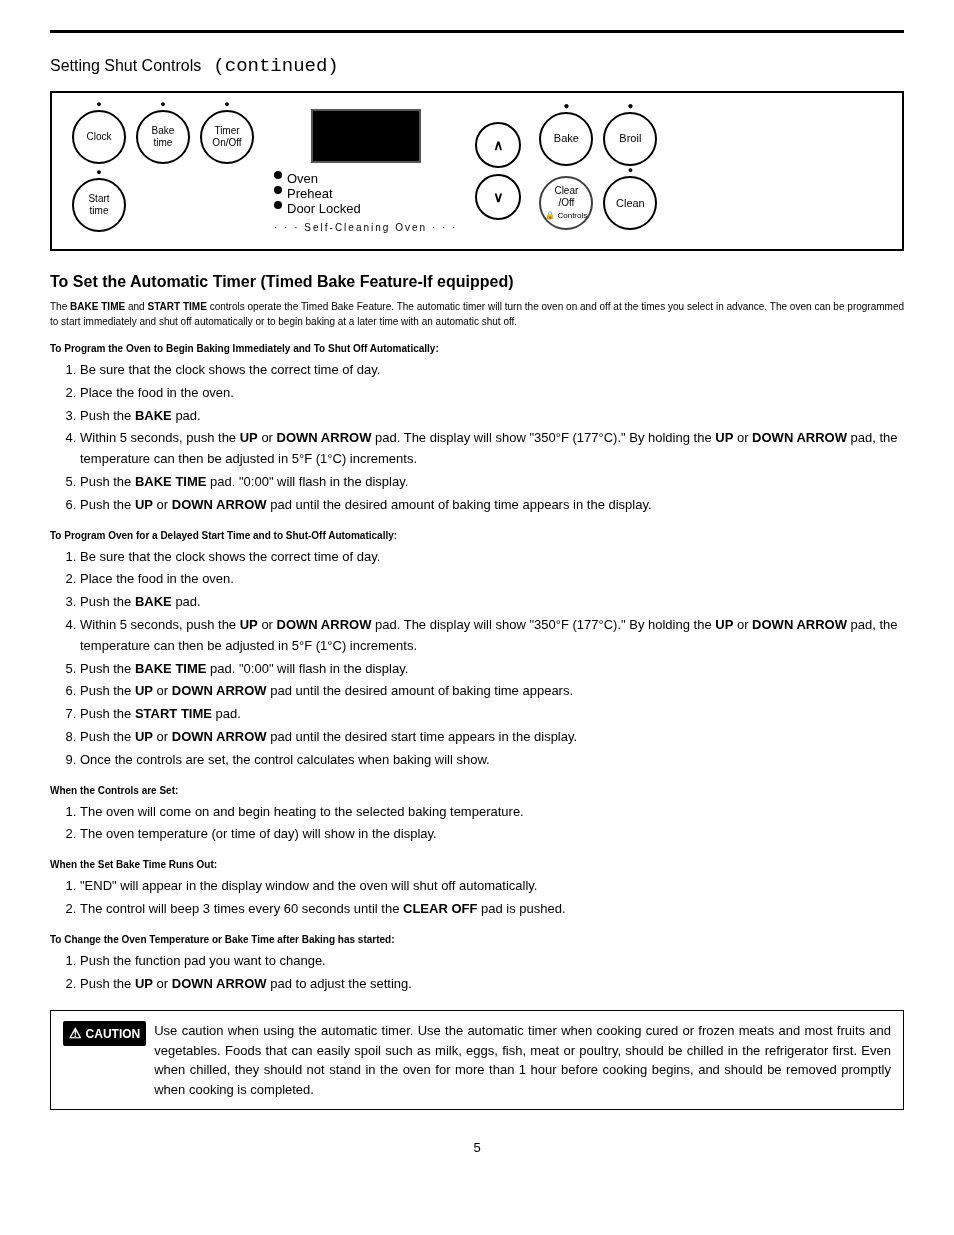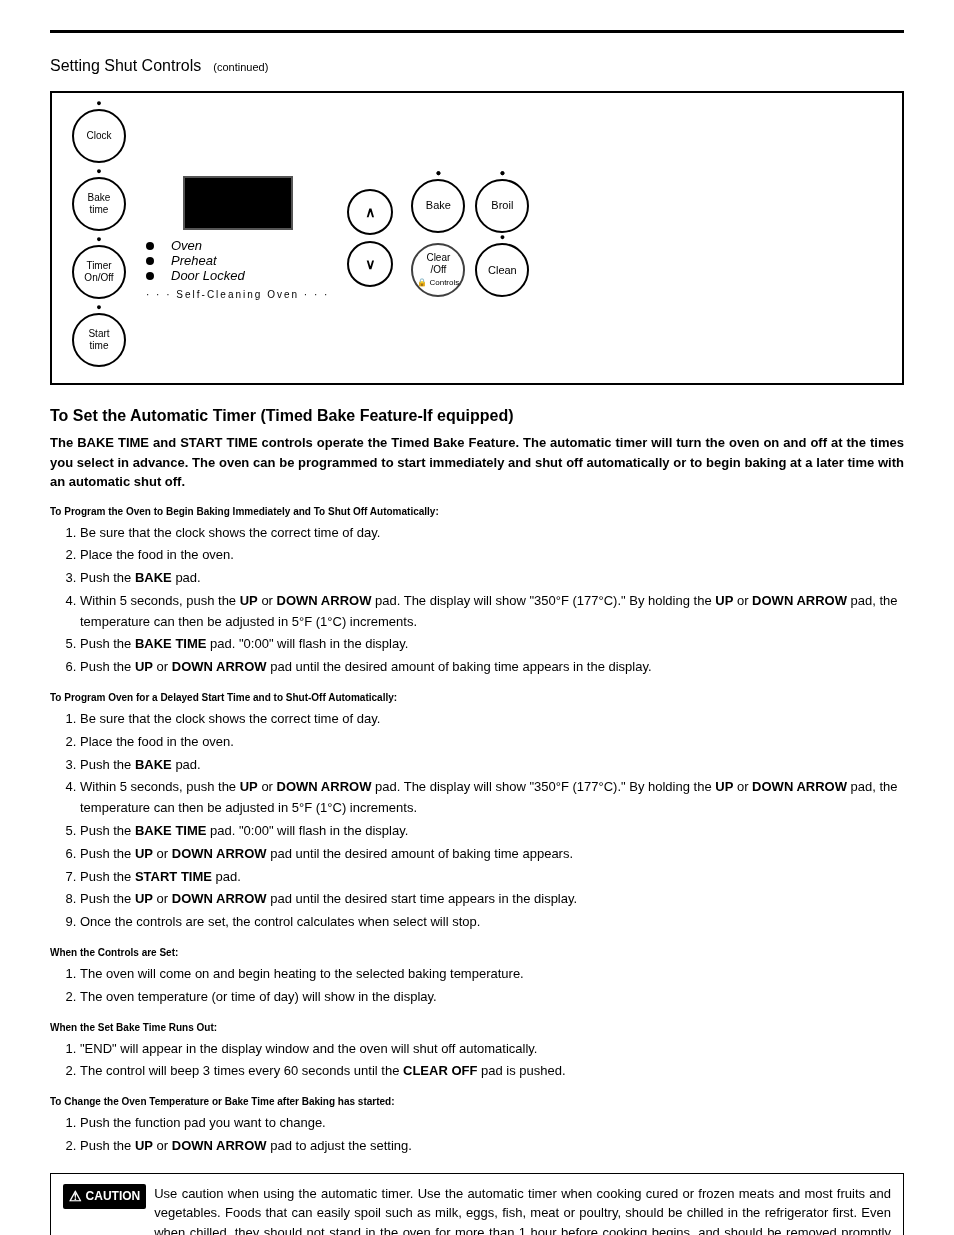--- a/index.html
+++ b/index.html
@@ -31,21 +31,21 @@
       padding: 16px 20px;
       margin-bottom: 22px;
       display: flex;
       align-items: center;
       gap: 10px;
       background: #fff;
       position: relative;
     }
     .panel-left {
       display: grid;
-      grid-template-columns: 1fr;
+      grid-template-columns: 1fr 1fr 1fr;
       gap: 14px 10px;
       margin-right: 10px;
     }
     .ctrl-btn {
       display: flex;
       flex-direction: column;
       align-items: center;
       justify-content: center;
       width: 54px;
       height: 54px;
@@ -69,23 +69,21 @@
     .panel-display {
       width: 110px;
       height: 54px;
       background: #000;
       border: 2px solid #555;
       margin: 0 10px;
       flex-shrink: 0;
     }
     .indicator-item {
       display: flex;
-      align-items: center;
-      gap: 17px;
-      font-style: italic;
+      gap: 5px;
     }
     .indicator-dot {
       width: 8px;
       height: 8px;
       background: #000;
       border-radius: 50%;
       flex-shrink: 0;
     }
     .self-clean-text {
       font-size: 10px;
@@ -146,25 +144,24 @@
       font-size: 16px;
       font-weight: bold;
       margin-bottom: 8px;
     }
     h3 {
       font-size: 10px;
       font-weight: bold;
       margin: 14px 0 6px 0;
     }
     p {
-      font-size: 13px;
+      font-size: 10px;
       line-height: 1.5;
       margin-bottom: 8px;
       text-align: justify;
-      font-weight: bold;
     }
     ol {
       margin-left: 30px;
       margin-bottom: 8px;
     }
     ol li {
       font-size: 13px;
       line-height: 1.6;
       margin-bottom: 2px;
     }
@@ -212,21 +209,21 @@
       align-items: center;
     }
   </style>
 </head>
 <body>
 
 <div class="top-border"></div>
 
 <h1>
   <span>Setting Shut Controls</span>
-  <span style="font-size:11px; font-weight:normal; margin-left:6px;">(continued)</span>
+  <span style="font-size:19px; font-weight:normal; margin-left:6px;font-family:Liberation Mono, monospace;">(continued)</span>
 </h1>
 
 <div class="control-panel">
 
   <div class="panel-left">
     <div class="ctrl-btn">Clock</div>
     <div class="ctrl-btn">Bake<br>time</div>
     <div class="ctrl-btn">Timer<br>On/Off</div>
     <div class="ctrl-btn">Start<br>time</div>
   </div>
@@ -293,21 +290,21 @@
 <h3>To Program Oven for a Delayed Start Time and to Shut-Off Automatically:</h3>
 <ol>
   <li>Be sure that the clock shows the correct time of day.</li>
   <li>Place the food in the oven.</li>
   <li>Push the <strong>BAKE</strong> pad.</li>
   <li>Within 5 seconds, push the <strong>UP</strong> or <strong>DOWN ARROW</strong> pad. The display will show "350°F (177°C)." By holding the <strong>UP</strong> or <strong>DOWN ARROW</strong> pad, the temperature can then be adjusted in 5°F (1°C) increments.</li>
   <li>Push the <strong>BAKE TIME</strong> pad. "0:00" will flash in the display.</li>
   <li>Push the <strong>UP</strong> or <strong>DOWN ARROW</strong> pad until the desired amount of baking time appears.</li>
   <li>Push the <strong>START TIME</strong> pad.</li>
   <li>Push the <strong>UP</strong> or <strong>DOWN ARROW</strong> pad until the desired start time appears in the display.</li>
-  <li>Once the controls are set, the control calculates when select will stop.</li>
+  <li>Once the controls are set, the control calculates when baking will show.</li>
 </ol>
 
 <h3>When the Controls are Set:</h3>
 <ol>
   <li>The oven will come on and begin heating to the selected baking temperature.</li>
   <li>The oven temperature (or time of day) will show in the display.</li>
 </ol>
 
 <h3>When the Set Bake Time Runs Out:</h3>
 <ol>

